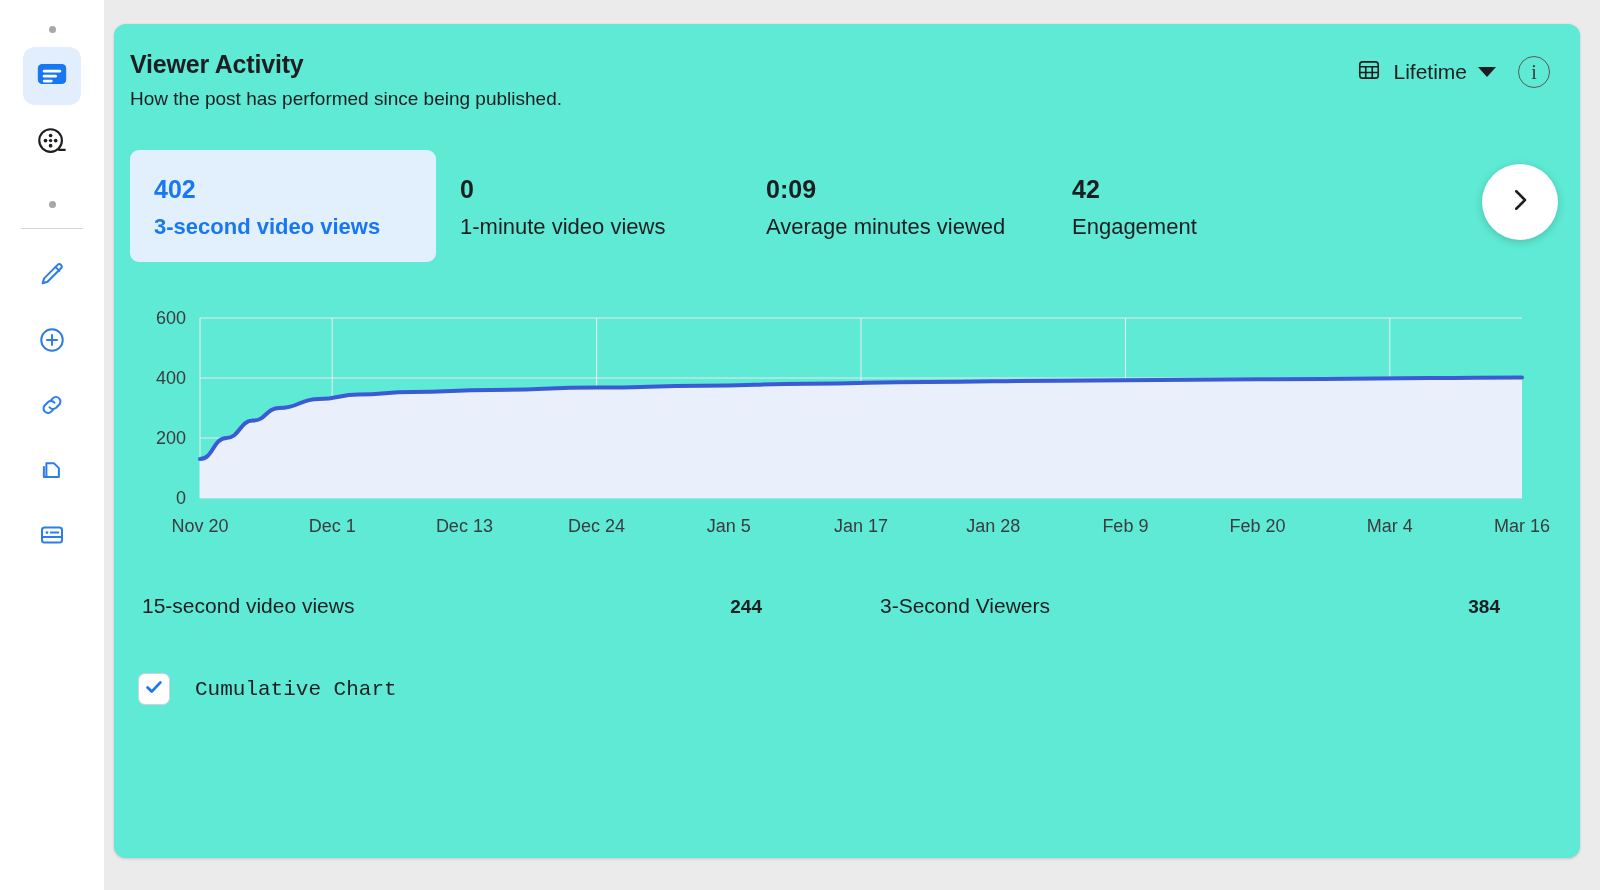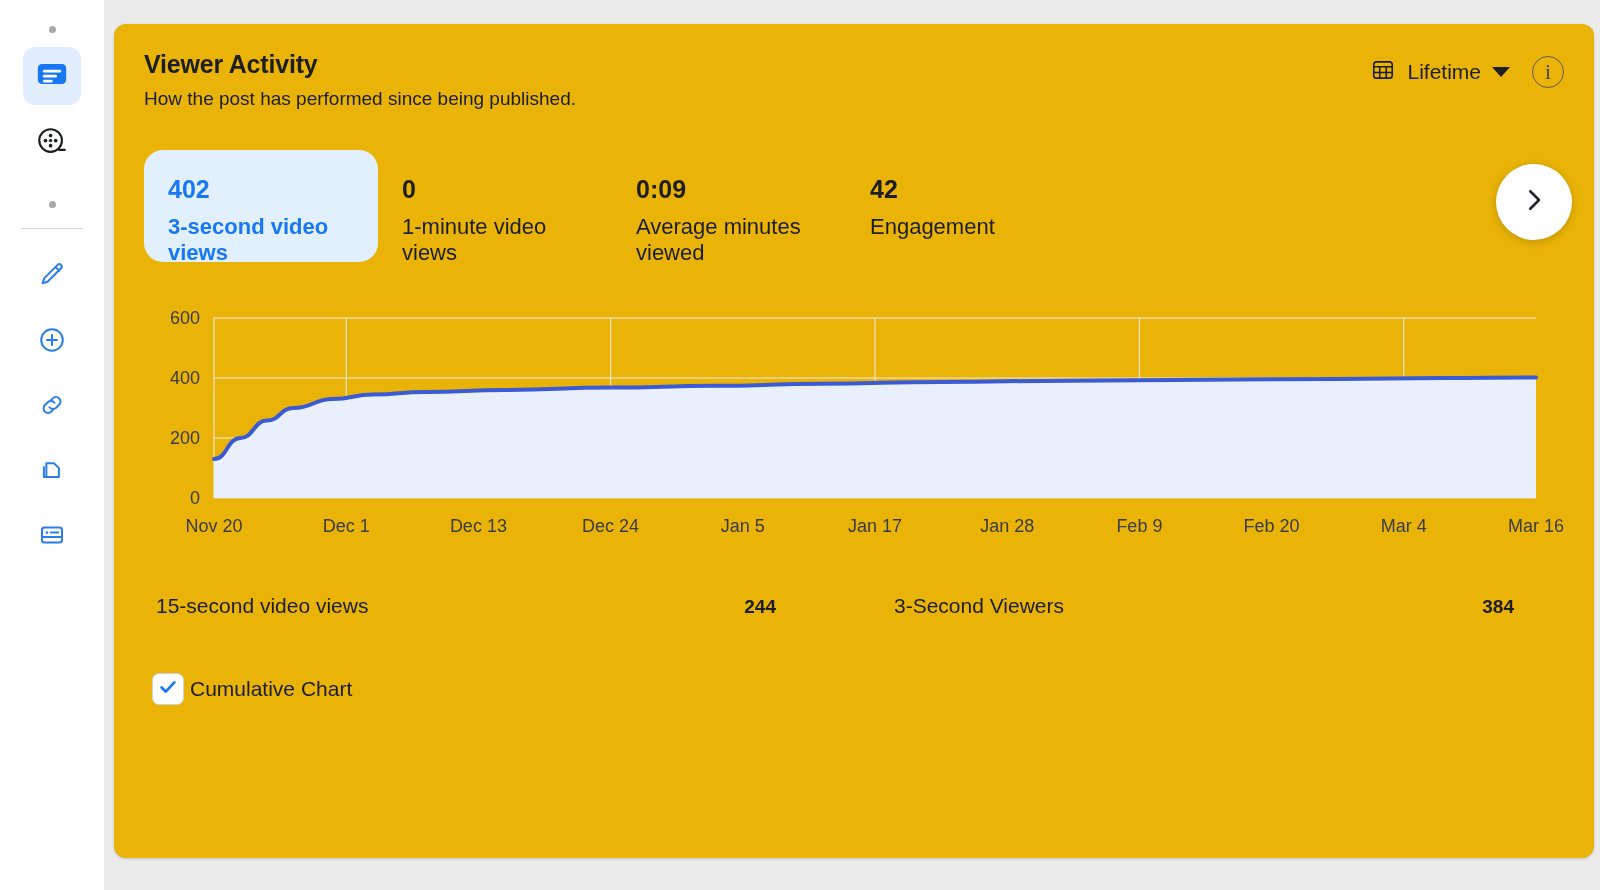--- a/index.html
+++ b/index.html
@@ -29,44 +29,44 @@
   .nav-btn.active { background: #e2edfd; }
   .sep { width: 62px; height: 1px; background: #d8d8d8; margin: 6px 0 20px; }
   .tool-btn {
     width: 56px; height: 56px; display: flex; align-items: center; justify-content: center;
     margin-bottom: 9px;
   }
 
   
   .stage { flex: 1; padding: 24px 26px 30px 10px; }
   .card {
-    background: #eab308;
+    background: #5eead4;
     border-radius: 12px;
     box-shadow: 0 1px 3px rgba(0,0,0,.14), 0 0 2px rgba(0,0,0,.06);
     height: 834px;
-    padding: 26px 30px 0 30px;
+    padding: 26px 30px 0 16px;
     position: relative;
   }
   .card-head { display: flex; justify-content: space-between; align-items: flex-start; }
   .title { font-size: 25px; font-weight: bold; color: #1c1e21; letter-spacing: -.2px; }
   .subtitle { font-size: 19px; color: #1c1e21; margin-top: 9px; }
 
   .head-right { display: flex; align-items: center; gap: 22px; padding-top: 6px; justify-content: flex-end; }
   .lifetime { display: flex; align-items: center; gap: 11px; cursor: pointer; }
   .lifetime-label { font-size: 21px; color: #1c1e21; }
   .caret { width: 0; height: 0; border-left: 9px solid transparent; border-right: 9px solid transparent; border-top: 10px solid #1c1e21; }
   .info-circle {
     width: 32px; height: 32px; border-radius: 50%; border: 1.6px solid #5a5a5a;
     display: flex; align-items: center; justify-content: center;
     font-family: "Liberation Serif", serif; font-size: 20px; color: #3a3a3a;
   }
 
   
   .metrics { display: flex; margin-top: 40px; position: relative; height: 112px; }
-  .tile { width: 234px; border-radius: 19px; padding: 25px 24px 0 24px; }
+  .tile { width: 306px; border-radius: 9px; padding: 25px 24px 0 24px; }
   .tile.active { background: #e2effd; }
   .tile-value { font-size: 25px; font-weight: bold; color: #1c1e21; }
   .tile.active .tile-value { color: #1877f2; }
   .tile-label { font-size: 22px; color: #1c1e21; margin-top: 10px; }
   .tile.active .tile-label { color: #1877f2; font-weight: bold; }
   .next-btn {
     position: absolute; right: -8px; top: 14px;
     width: 76px; height: 76px; border-radius: 50%;
     background: #fff; box-shadow: 0 2px 8px rgba(0,0,0,.18);
     display: flex; align-items: center; justify-content: center; cursor: pointer;
@@ -78,21 +78,21 @@
 
   
   .stats { margin-top: 48px; padding: 0 12px; }
   .stat-row { display: flex; margin-bottom: 23px; }
   .stat-cell { width: 620px; display: flex; justify-content: space-between; align-items: baseline; text-align: right; }
   .stat-cell.right { margin-left: 118px; }
   .stat-name { font-size: 21px; color: #1c1e21; }
   .stat-val { font-size: 19px; font-weight: bold; color: #1c1e21; }
 
   
-  .check-row { display: flex; align-items: center; gap: 6px; margin-top: 32px; padding-left: 8px; }
+  .check-row { display: flex; align-items: center; gap: 25px; margin-top: 32px; padding-left: 8px; font-family: Liberation Mono, monospace; }
   .checkbox {
     width: 32px; height: 32px; border-radius: 7px;
     border: 1px solid #cfd2d6; background: #fff;
     display: flex; align-items: center; justify-content: center; cursor: pointer;
   }
   .check-label { font-size: 21px; color: #1c1e21; }
 </style>
 </head>
 <body>
 

